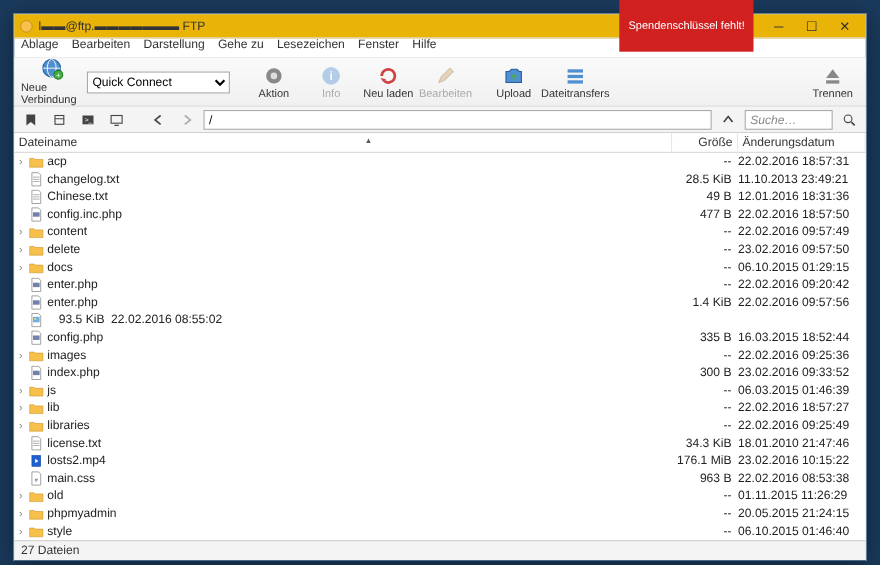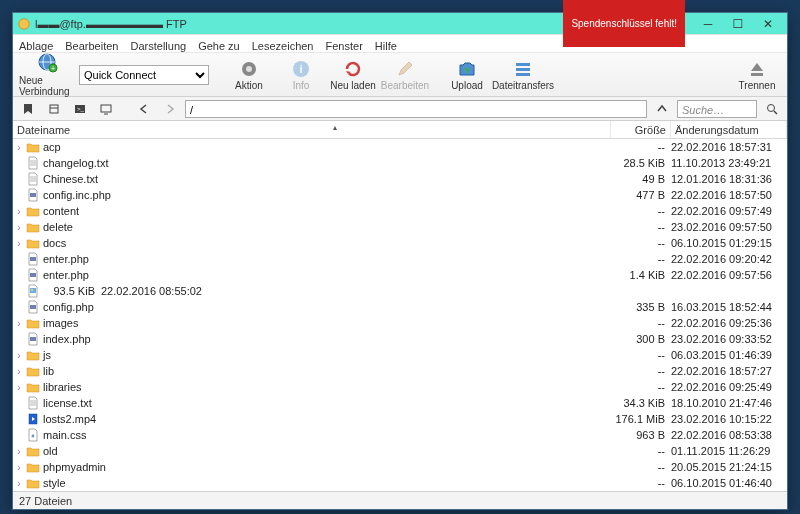--- a/index.html
+++ b/index.html
@@ -1,24 +1,24 @@
 <!DOCTYPE html>
 <html><head>
 <meta charset="utf-8">
 <style>
   * { box-sizing: border-box; margin: 0; padding: 0; }
   body { font-family: "Segoe UI", Tahoma, sans-serif; font-size: 11px; background: #1a3a5c; width: 800px; height: 514px; overflow: hidden; position: relative; }
   .window { position: absolute; left: 12px; top: 12px; width: 776px; height: 498px; background: #fff; border: 1px solid #4a6a8a; display: flex; flex-direction: column; box-shadow: 0 4px 20px rgba(0,0,0,.4); }
-  .titlebar { height: 22px; background: #5eead4; display: flex; align-items: center; padding: 0 4px; border-bottom: 1px solid #e0e0e0; position: relative; }
+  .titlebar { height: 22px; background: #eab308; display: flex; align-items: center; padding: 0 4px; border-bottom: 1px solid #e0e0e0; position: relative; }
   .titlebar .appicon { width: 14px; height: 14px; margin-right: 4px; }
   .titlebar .title { flex: 1; font-size: 11px; color: #333; }
   .donate { background: #d02020; color: #fff; padding: 18px 8px; font-size: 10px; margin-right: 8px; }
   .winbtns { display: flex; gap: 0; }
   .winbtns div { width: 30px; height: 20px; display: flex; align-items: center; justify-content: center; font-family: sans-serif; font-size: 12px; color:#333; }
-  .menubar { height: 18px; display: flex; align-items: flex-end; padding: 0 6px; gap: 12px; font-size: 11px; color: #333; border-bottom: 1px solid #e8e8e8; }
+  .menubar { height: 18px; display: flex; align-items: flex-start; padding: 0 6px; gap: 12px; font-size: 11px; color: #333; border-bottom: 1px solid #e8e8e8; }
   .toolbar { height: 44px; display: flex; align-items: center; padding: 2px 6px; gap: 4px; border-bottom: 1px solid #d0d0d0; background: linear-gradient(#fafafa,#f0f0f0); }
   .tbtn { display: flex; flex-direction: column; align-items: center; width: 56px; font-size: 10px; color: #333; gap: 1px; }
   .tbtn.sm { width: 48px; }
   .tbtn.disabled { color: #aaa; }
   .tbtn.disabled svg { opacity: .4; }
   .quickconnect { display:flex; flex-direction:column; align-items:center; }
   .quickconnect select { width: 130px; height: 20px; font-size: 11px; border:1px solid #aaa; background:#fff; }
   .toolbar .spacer { flex: 1; }
   .navbar { height: 24px; display: flex; align-items: center; gap: 4px; padding: 2px 4px; border-bottom: 1px solid #d0d0d0; background: #f4f4f4; }
   .navbar .btn { width: 22px; height: 20px; display:flex; align-items:center; justify-content:center; border:1px solid transparent; }
@@ -391,21 +391,21 @@
         <span class="icon">
           <svg width="12" height="14">
             <path class="i-file" d="M2 1h6l2 2v10H2z"></path>
             <line x1="3" y1="5" x2="9" y2="5" stroke="#888" stroke-width=".6"></line>
             <line x1="3" y1="7" x2="9" y2="7" stroke="#888" stroke-width=".6"></line>
             <line x1="3" y1="9" x2="9" y2="9" stroke="#888" stroke-width=".6"></line>
           </svg>
         </span>
         <span class="name">license.txt</span>
         <span class="size">34.3 KiB</span>
-        <span class="date">18.10.2010 21:47:46</span>
+        <span class="date">18.01.2010 21:47:46</span>
       </div>
       <div class="row">
         <span class="exp"></span>
         <span class="icon">
           <svg width="12" height="14">
             <rect class="i-media" x="2" y="2" width="8" height="10"></rect>
             <path d="M5 5v4l3-2z" fill="#fff"></path>
           </svg>
         </span>
         <span class="name">losts2.mp4</span>

